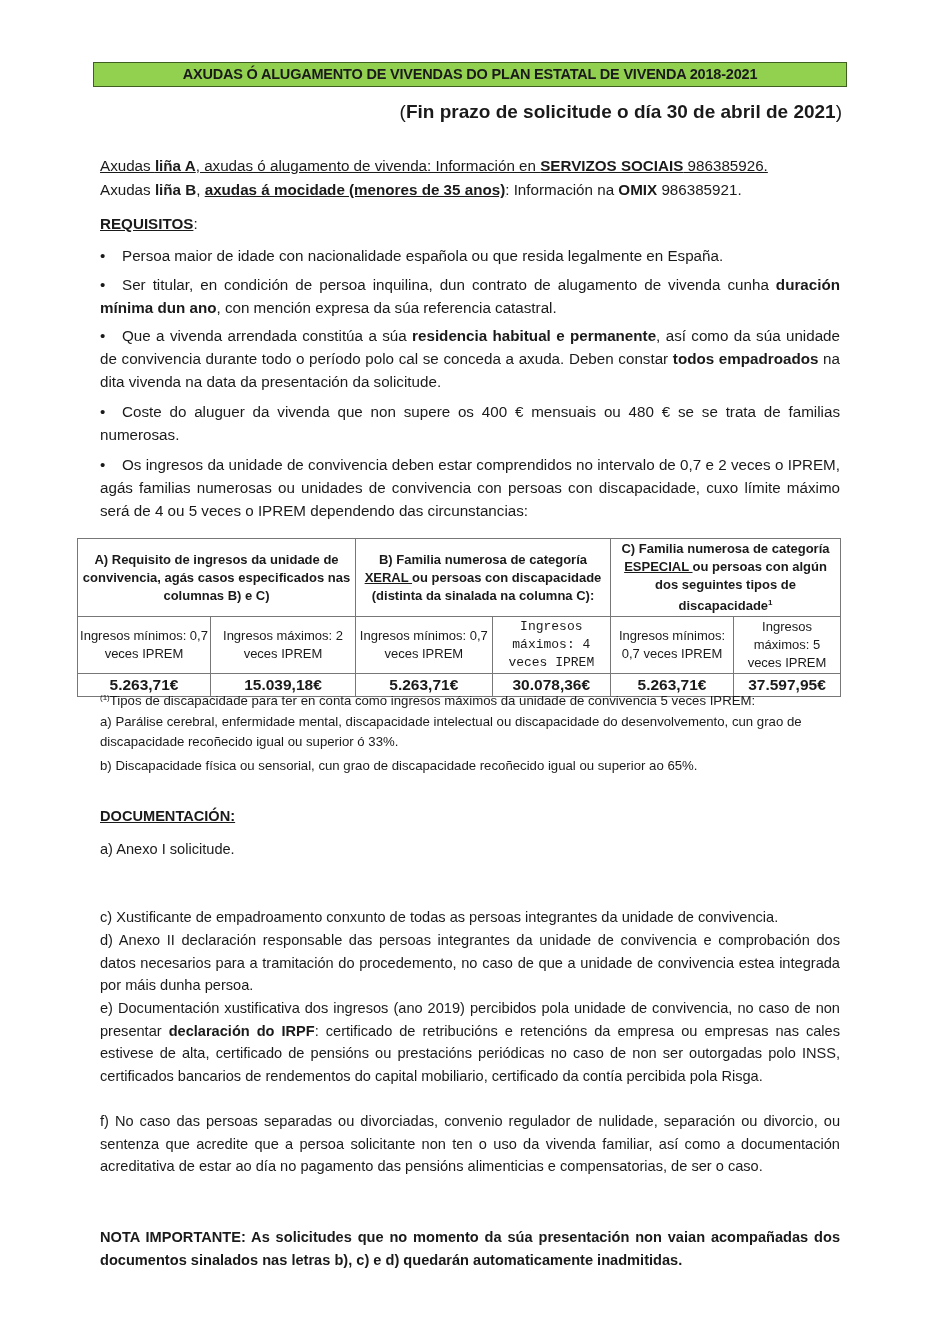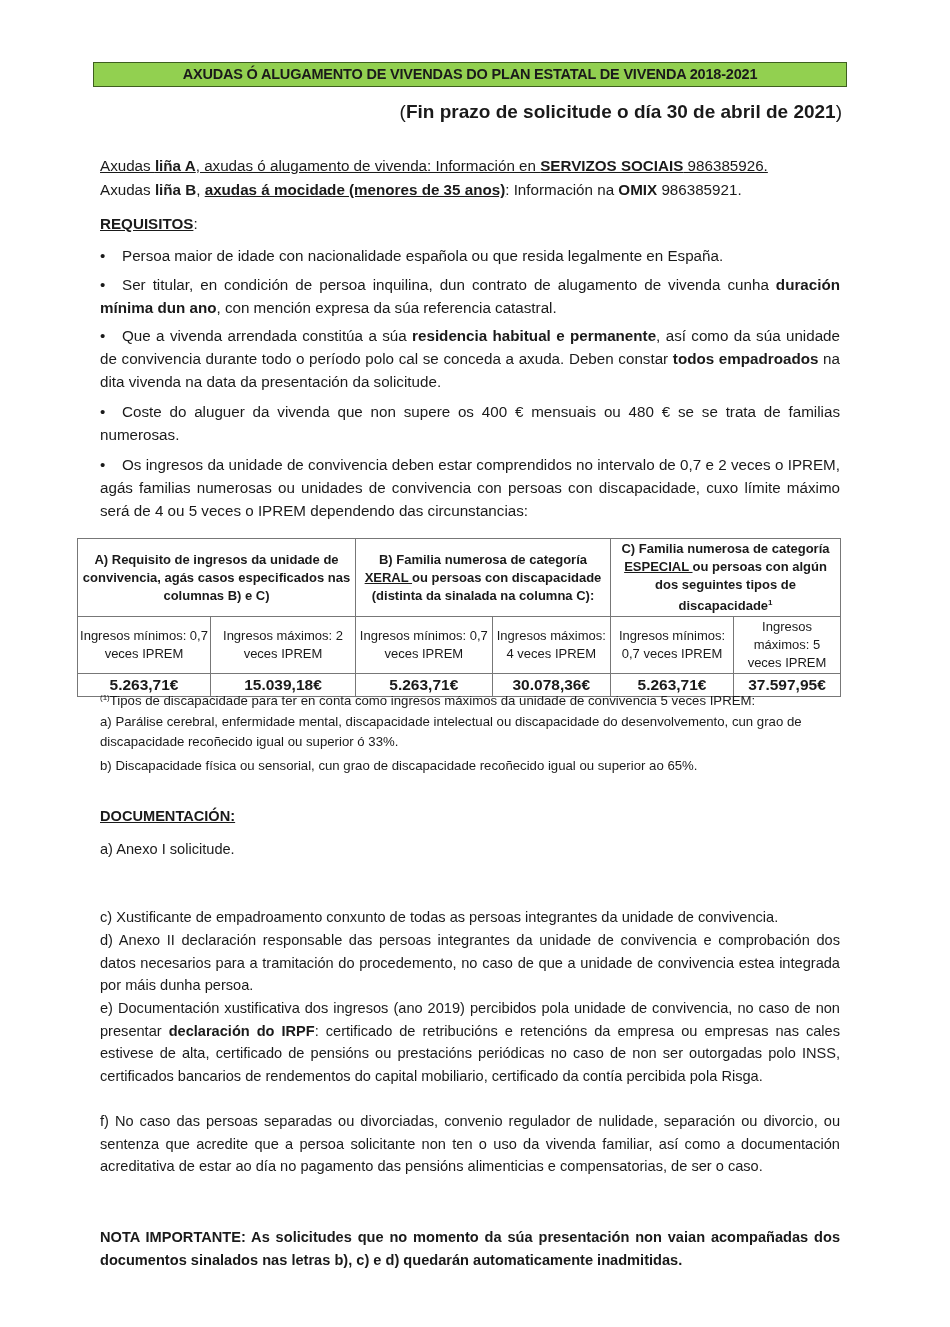--- a/index.html
+++ b/index.html
@@ -53,21 +53,21 @@
     <tbody>
         <tr>
       <td class="hd" colspan="2" style="width:272px;">A) Requisito de ingresos da unidade de convivencia, agás casos especificados nas columnas B) e C)</td>
       <td class="hd" colspan="2" style="width:250px;"><span>B) Familia numerosa de categoría </span><span class="u">XERAL </span><span>ou persoas con discapacidade (distinta da sinalada na columna C):</span></td>
       <td class="hd" colspan="2"><span>C) Familia numerosa de categoría </span><span class="u">ESPECIAL </span><span>ou persoas con algún dos seguintes tipos de discapacidade</span><sup>1</sup></td>
     </tr>
     <tr>
       <td style="width:128px;">Ingresos mínimos: 0,7 veces IPREM</td>
       <td style="width:140px;">Ingresos máximos: 2 veces IPREM</td>
       <td style="width:130px;">Ingresos mínimos: 0,7 veces IPREM</td>
-      <td style="width:112px;">Ingresos máximos: 4 veces IPREM</td>
+      <td style="width:112px;font-family:Liberation Mono, monospace;">Ingresos máximos: 4 veces IPREM</td>
       <td style="width:118px;">Ingresos mínimos: 0,7 veces IPREM</td>
       <td>Ingresos máximos: 5 veces IPREM</td>
     </tr>
     <tr>
       <td class="val">5.263,71€</td>
       <td class="val">15.039,18€</td>
       <td class="val">5.263,71€</td>
       <td class="val">30.078,36€</td>
       <td class="val">5.263,71€</td>
       <td class="val">37.597,95€</td>

